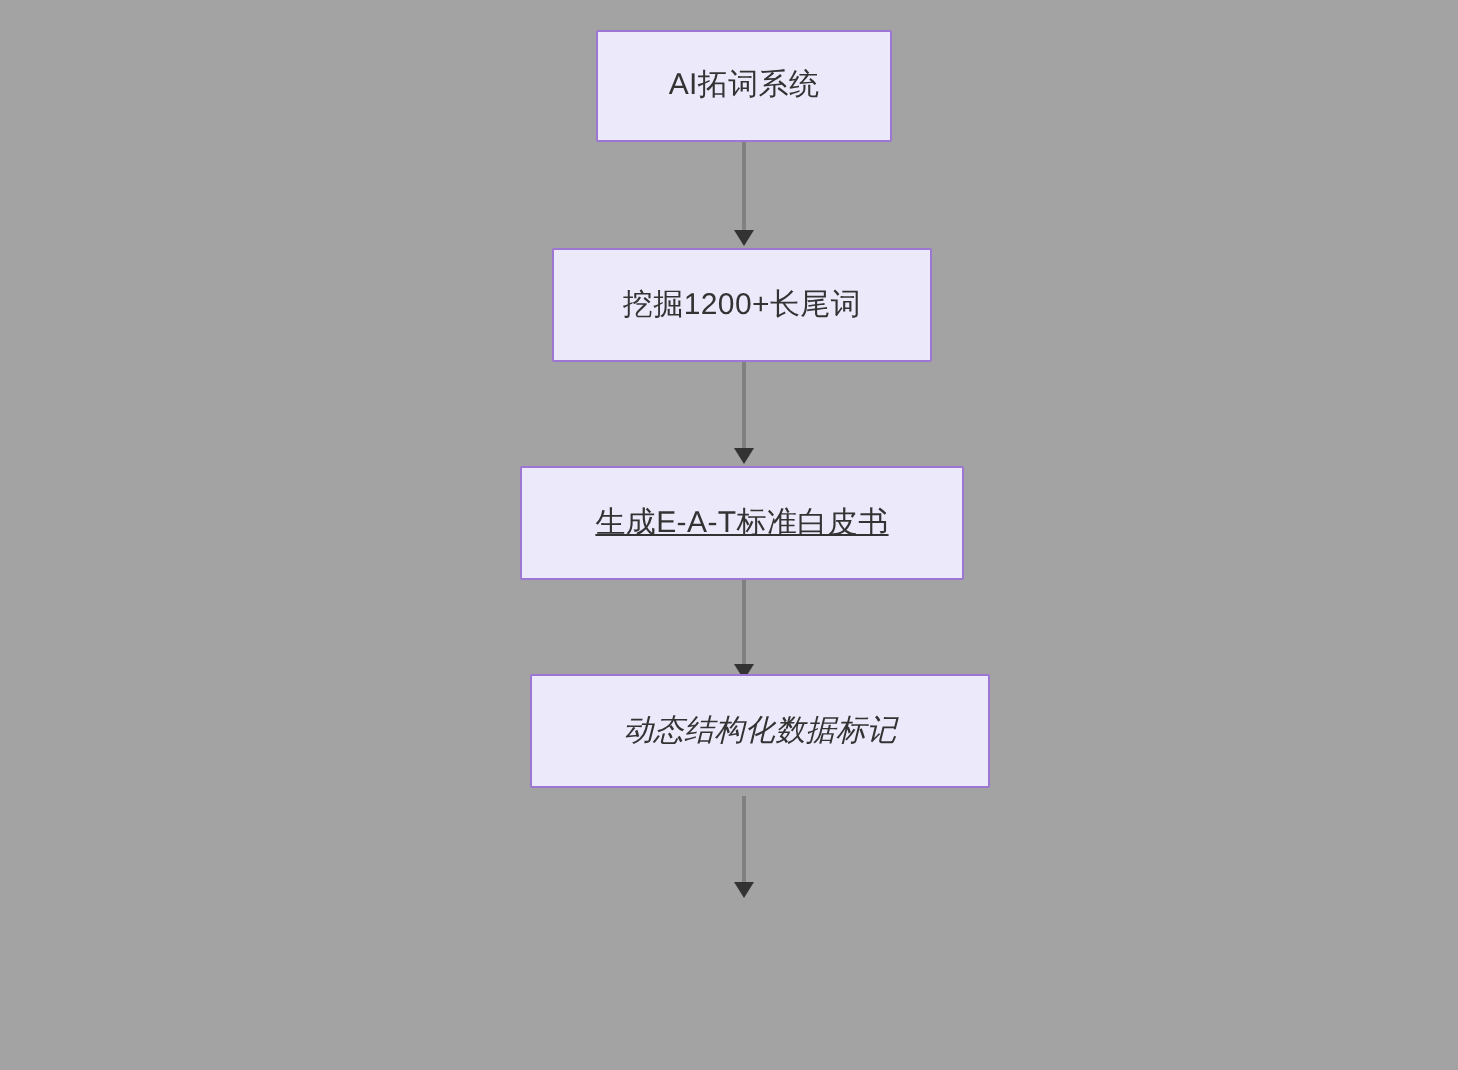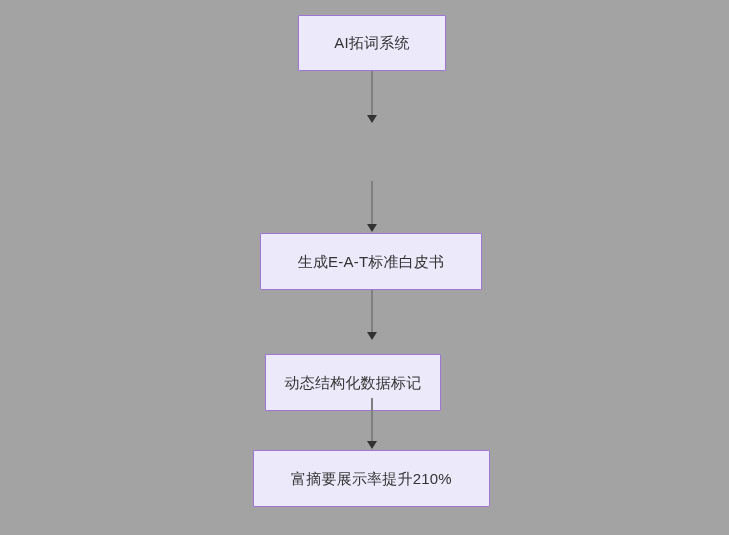--- a/index.html
+++ b/index.html
@@ -47,22 +47,22 @@
     position: absolute;
     width: 0;
     height: 0;
     border-left: 5px solid transparent;
     border-right: 5px solid transparent;
     border-top: 8px solid #333333;
   }
   
   #node-1 { left: 298px; top: 15px;  width: 148px; height: 56px; }
   #node-2 { left: 276px; top: 124px; width: 190px; height: 57px; }
-  #node-3 { left: 260px; top: 233px; width: 222px; height: 57px; }
-  #node-4 { left: 265px; top: 354px; width: 176px; height: 57px; }
+  #node-3 { left: 260px; top: 233px; width: 222px; height: 57px; text-decoration: underline; }
+  #node-4 { left: 265px; top: 337px; width: 230px; height: 57px; font-style: italic; }
   #node-5 { left: 253px; top: 450px; width: 237px; height: 57px; }
   
   #edge-1 { left: 371px; top: 71px;  height: 46px; }
   #edge-2 { left: 371px; top: 181px; height: 44px; }
   #edge-3 { left: 371px; top: 290px; height: 44px; }
   #edge-4 { left: 371px; top: 398px; height: 45px; }
   #arrow-1 { left: 367px; top: 115px; }
   #arrow-2 { left: 367px; top: 224px; }
   #arrow-3 { left: 367px; top: 332px; }
   #arrow-4 { left: 367px; top: 441px; }
@@ -72,35 +72,35 @@
 
 <div id="flow-canvas">
 
   <div class="node" id="node-1">
     <span class="node-label">AI拓词系统</span>
   </div>
 
   <div class="edge" id="edge-1"></div>
   <div class="arrowhead" id="arrow-1"></div>
 
+  <div class="node" id="node-2">
+    <span class="node-label">挖掘1200+长尾词</span>
+  </div>
 
   <div class="edge" id="edge-2"></div>
   <div class="arrowhead" id="arrow-2"></div>
 
   <div class="node" id="node-3">
     <span class="node-label">生成E-A-T标准白皮书</span>
   </div>
 
   <div class="edge" id="edge-3"></div>
   <div class="arrowhead" id="arrow-3"></div>
 
   <div class="node" id="node-4">
     <span class="node-label">动态结构化数据标记</span>
   </div>
 
   <div class="edge" id="edge-4"></div>
   <div class="arrowhead" id="arrow-4"></div>
 
-  <div class="node" id="node-5">
-    <span class="node-label">富摘要展示率提升210%</span>
-  </div>
 
 </div>
 
 </body></html>

